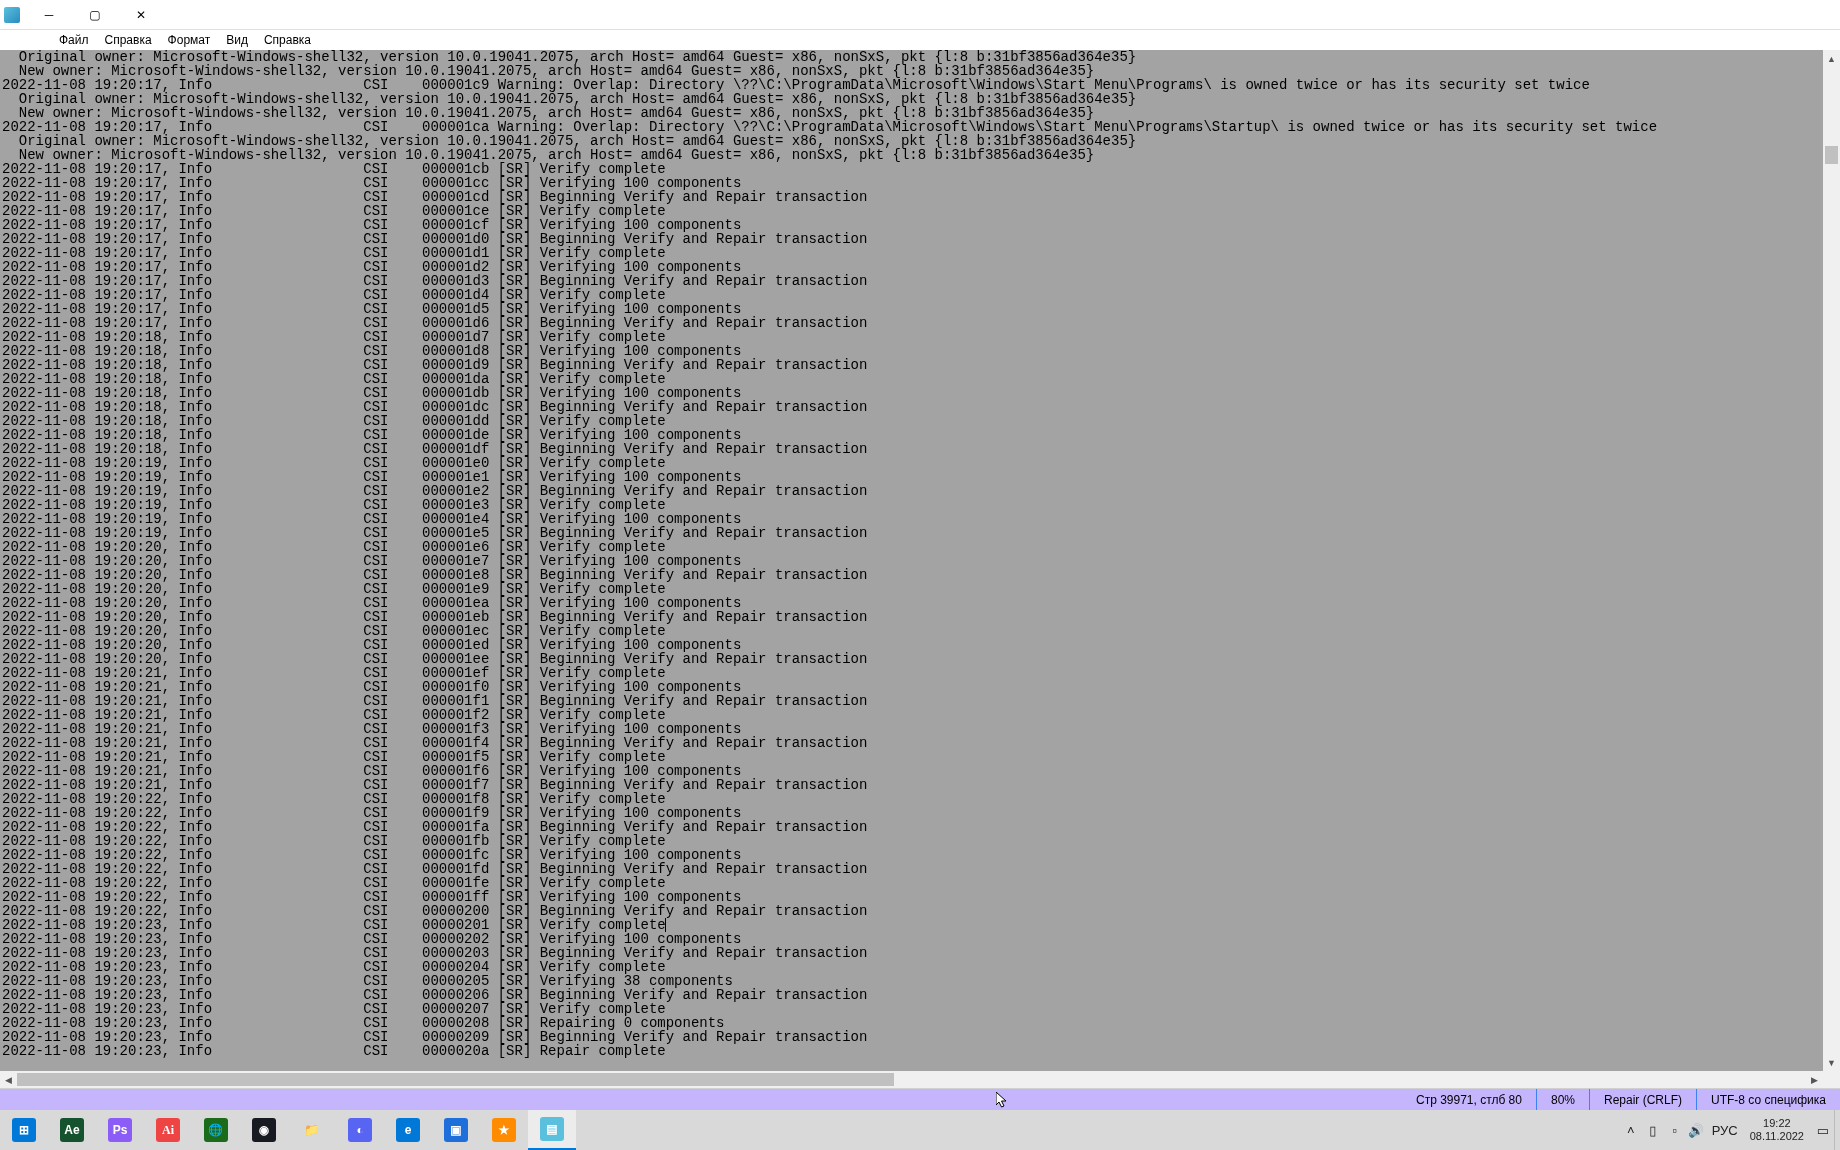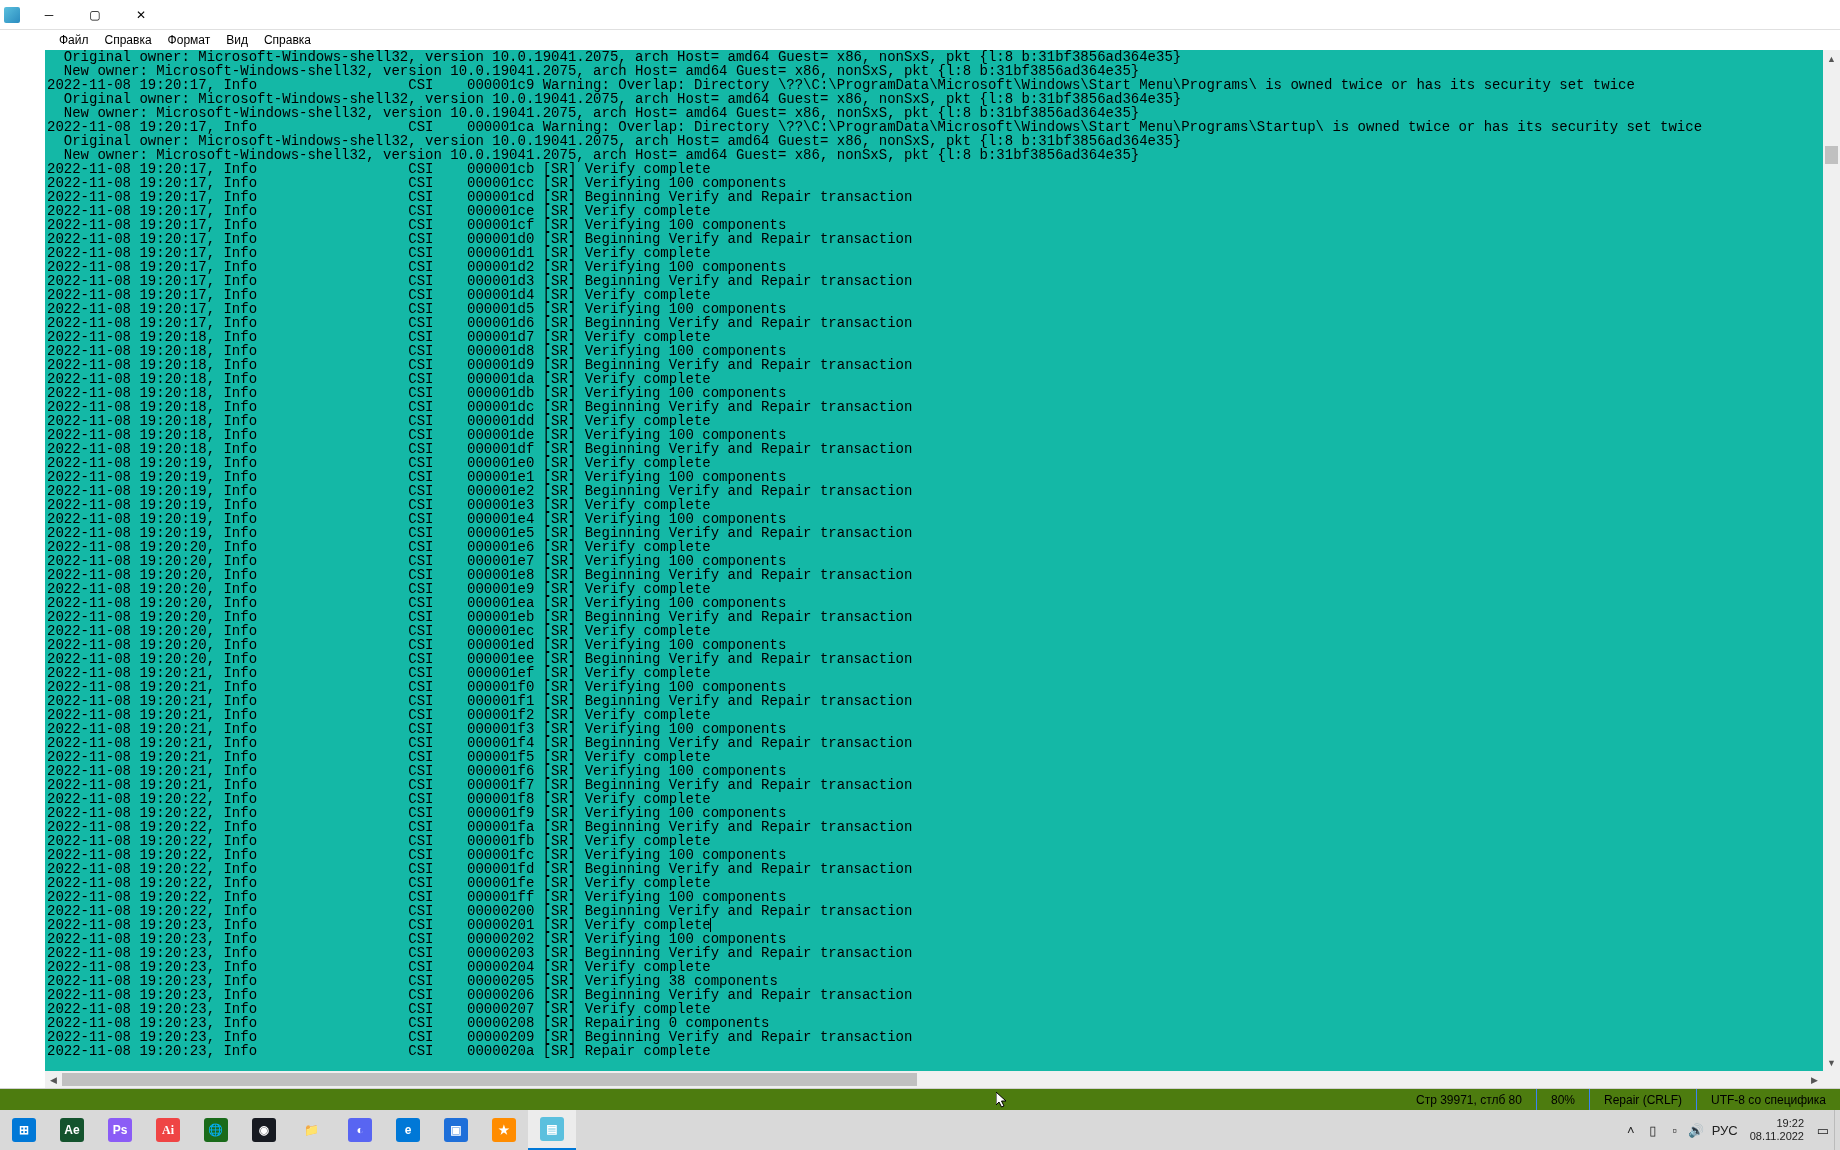--- a/index.html
+++ b/index.html
@@ -10,53 +10,53 @@
   .titlebar .icon { width: 16px; height: 16px; margin: 0 6px 0 4px; background: linear-gradient(135deg,#5bc0de,#2a8bbf); border-radius: 2px; display:inline-block; }
   .titlebar .title { font-size: 12px; color: #000; flex: 1; }
   .winbtns { display: flex; }
   .winbtn { width: 46px; height: 30px; display:flex; align-items:center; justify-content:center; font-size:12px; font-family: "Segoe UI Symbol", sans-serif; }
 
   
   .menubar { height: 20px; display: flex; align-items: center; padding-left: 4px; font-size: 12px; background:#fff;margin-left:47px; }
   .menuitem { padding: 2px 8px; }
 
   
-  .content-wrap { position: relative; height: calc(1150px - 30px - 20px - 22px - 40px); background:#14b8a6;margin-left:45px; }
+  .content-wrap { position: relative; height: calc(1150px - 30px - 20px - 22px - 40px); background:#a3a3a3; }
   .content { position:absolute; left:0; top:0; right:17px; bottom:17px; overflow:hidden; font-family: Consolas, "Courier New", monospace; font-size: 14px; line-height: 14px; white-space: pre; color:#000; padding-left:2px; }
   
   .vscroll { position:absolute; right:0; top:0; width:17px; bottom:17px; background:#f0f0f0; }
   .vscroll .arrow { height:17px; background:#f0f0f0; display:flex; align-items:center; justify-content:center; font-size:9px; color:#555;}
   .vscroll .track { position:absolute; top:17px; bottom:17px; left:0; right:0; }
   .vscroll .thumb { position:absolute; left:2px; right:2px; background:#c0c0c0; }
   
   .hscroll { position:absolute; left:0; right:17px; bottom:0; height:17px; background:#f0f0f0; }
   .hscroll .arrow { width:17px; height:17px; background:#f0f0f0; display:inline-flex; align-items:center; justify-content:center; font-size:9px; color:#555; position:absolute; top:0;}
   .hscroll .arrow.left { left:0; }
   .hscroll .arrow.right { right:0; }
   .hscroll .track { position:absolute; left:17px; right:17px; top:0; bottom:0; }
   .hscroll .thumb { position:absolute; top:2px; bottom:2px; background:#c0c0c0; }
   .scroll-corner { position:absolute; right:0; bottom:0; width:17px; height:17px; background:#f0f0f0; }
 
   
-  .statusbar { height:22px; border-top:1px solid #d0d0d0; display:flex; align-items:center; font-size:12px; background:#4d7c0f; }
+  .statusbar { height:22px; border-top:1px solid #d0d0d0; display:flex; align-items:center; font-size:12px; background:#c4b5fd; }
   .statusbar .spacer { flex:1; }
   .statuscell { padding:0 14px; border-left:1px solid #3b82f6; height:100%; display:flex; align-items:center; }
   .statuscell.first { border-left:none; }
 
   
   .cursor { display:inline-block; width:1px; height:14px; background:#000; vertical-align:bottom; margin-left:-1px; }
 
   
   .taskbar { height:40px; background:#d9d9d9; display:flex; align-items:center; position:relative; }
   .taskbtn { width:48px; height:40px; display:flex; align-items:center; justify-content:center; }
   .taskbtn .ico { width:24px; height:24px; border-radius:3px; display:flex; align-items:center; justify-content:center; font-size:12px; font-weight:bold; color:#fff; }
   .taskbtn.active { background: rgba(255,255,255,0.5); border-bottom:2px solid #0078d7; }
   .tray { position:absolute; right:0; top:0; height:40px; display:flex; align-items:center; font-size:11px; color:#222; }
   .trayico { width:22px; text-align:center; font-size:13px; }
-  .clock { padding:0 8px; text-align:right; line-height:13px; font-size:11px; }
+  .clock { padding:0 8px; text-align:center; line-height:13px; font-size:11px; }
   .showdesktop { width:6px; height:40px; border-left:1px solid #bbb; }
 
   .mouse-cursor { position:absolute; width:12px; height:18px; pointer-events:none; z-index:9999; }
 </style>
 </head>
 <body>
 
 <div class="titlebar">
   <span class="icon"></span>
   <div class="winbtns">

